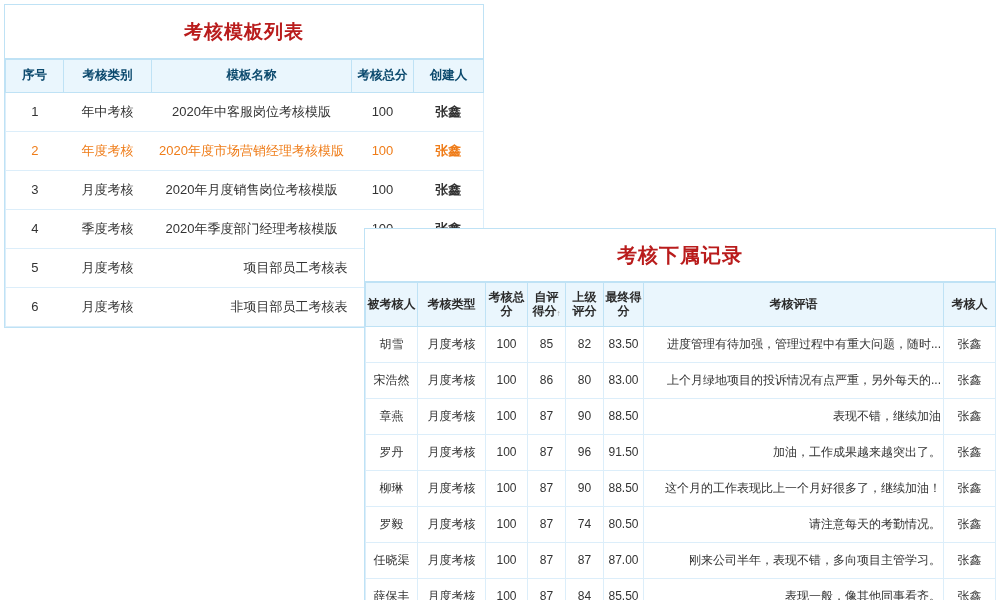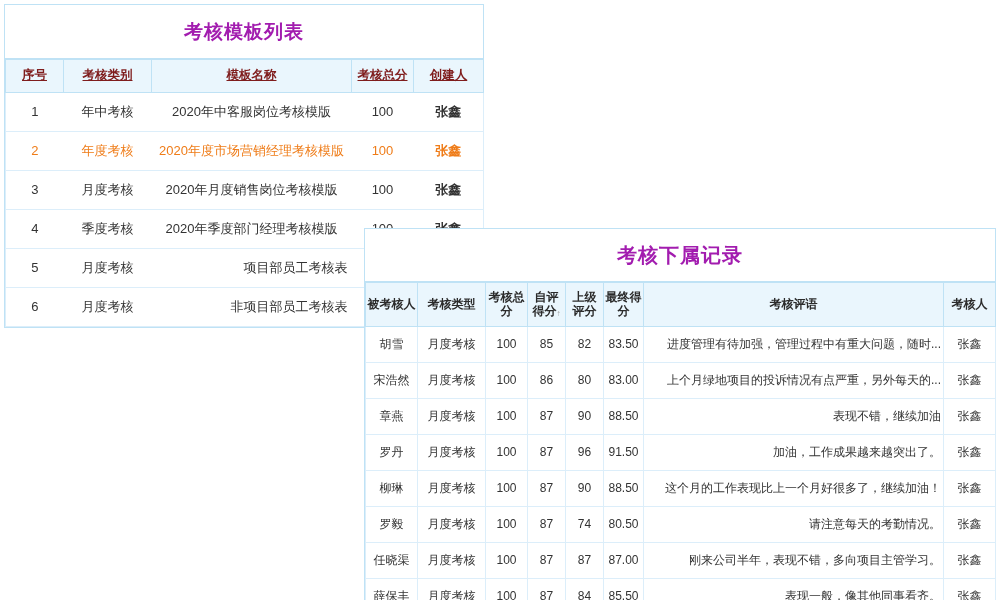--- a/index.html
+++ b/index.html
@@ -25,41 +25,40 @@
     top: 4px;
     width: 480px;
     border: 1px solid #bfe2f5;
     background: #ffffff;
     box-sizing: border-box;
   }
   .panel-title {
     text-align: center;
     font-size: 19px;
     font-weight: bold;
-    color: #a21caf;
+    color: #b91c1c;
     padding: 14px 0 13px 0;
     border-bottom: 1px solid #bfe2f5;
     background: #ffffff;
     letter-spacing: 1px;
   }
   table.grid {
     border-collapse: collapse;
     width: 100%;
     table-layout: fixed;
   }
   table.grid th {
     background: #eaf6fd;
-    color: #7f1d1d;
+    color: #0c4a6e;
     font-size: 12.5px;
     font-weight: bold;
     border: 1px solid #bfe2f5;
     padding: 8px 2px;
     text-align: center;
     line-height: 1.25;
-    text-decoration: underline;
   }
   table.grid td {
     border: 1px solid #dceefa;
     border-left: none;
     border-right: none;
     font-size: 13px;
     color: #333;
     padding: 10px 4px;
     text-align: center;
     background: #fff;

